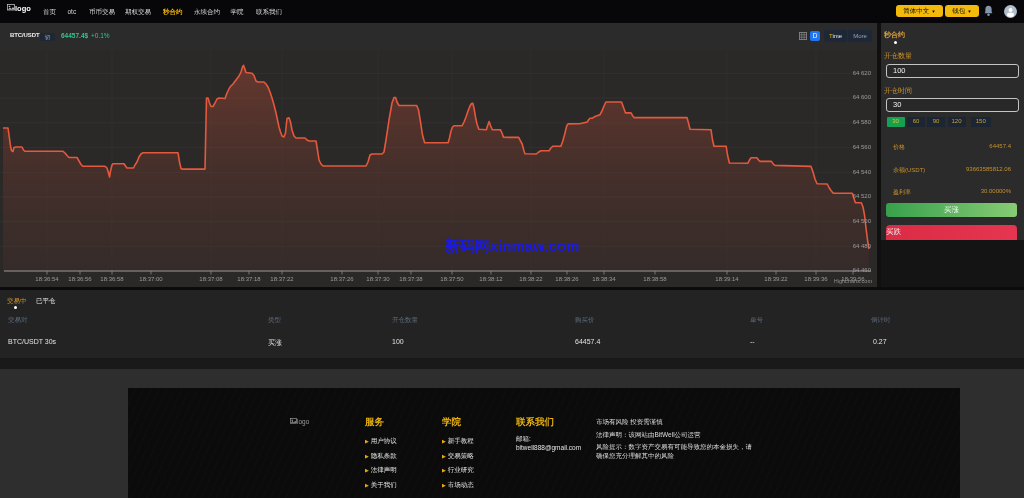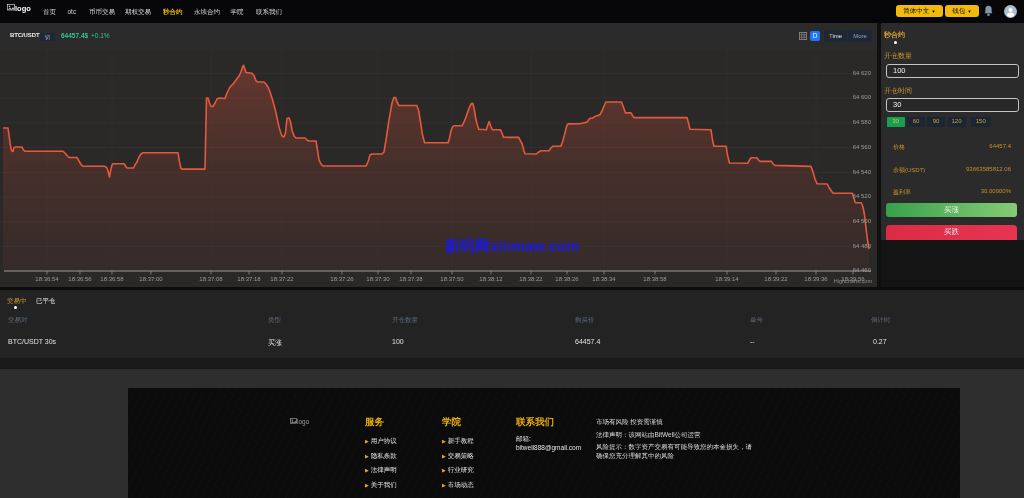--- a/index.html
+++ b/index.html
@@ -151,21 +151,21 @@
 <div class="tbn" style="left:927px">90</div>
 <div class="tbn" style="left:947.5px">120</div>
 <div class="tbn" style="left:970.5px;width:20.5px">150</div>
 <div class="pv" style="top:143px;text-align:left">价格</div>
 <div class="pv" style="top:143px">64457.4</div>
 <div class="pv" style="top:165.5px;text-align:left">余额(USDT)</div>
 <div class="pv" style="top:165.5px">93663585812.06</div>
 <div class="pv" style="top:188px;text-align:left">盈利率</div>
 <div class="pv" style="top:188px">30.00000%</div>
 <div class="abs" style="left:886px;top:203px;width:131px;height:14px;background:linear-gradient(to right,#38a04c,#86cc74);border-radius:3px;color:#f2f6f2;font-size:7.5px;text-align:center;line-height:14px">买涨</div>
-<div class="abs" style="left:886px;top:225px;width:131px;height:19px;background:linear-gradient(to right,#dc2b45,#e63550);border-radius:4px;color:#f6eef0;font-size:7.5px;text-align:center;line-height:13px">买跌</div>
+<div class="abs" style="left:886px;top:225px;width:131px;height:19px;background:linear-gradient(to right,#dc2b45,#e63550);border-radius:4px;color:#f6eef0;font-size:7.5px;text-align:left;line-height:13px">买跌</div>
 <div class="abs" style="left:881px;top:240px;width:143px;height:48px;background:#141414"></div>
 
 <div class="abs" style="left:0;top:286.5px;width:1024px;height:3px;background:#0c0c0c"></div>
 <div class="abs" style="left:0;top:289.5px;width:1024px;height:68px;background:#232323"></div>
 <div class="abs" style="left:7px;top:296.5px;font-size:6.5px;color:#d0962c">交易中</div>
 <div class="abs" style="left:13.5px;top:305.5px;width:3px;height:3px;border-radius:50%;background:#fff"></div>
 <div class="abs" style="left:36px;top:296.5px;font-size:6.5px;color:#e8e8e8">已平仓</div>
 <div class="th" style="left:8px">交易对</div>
 <div class="th" style="left:268px">类型</div>
 <div class="th" style="left:392px">开仓数量</div>

